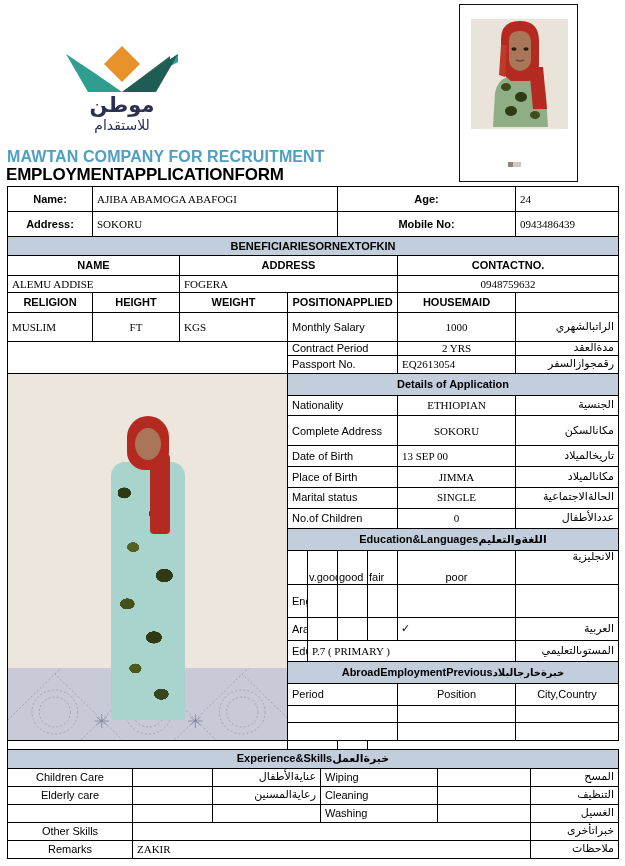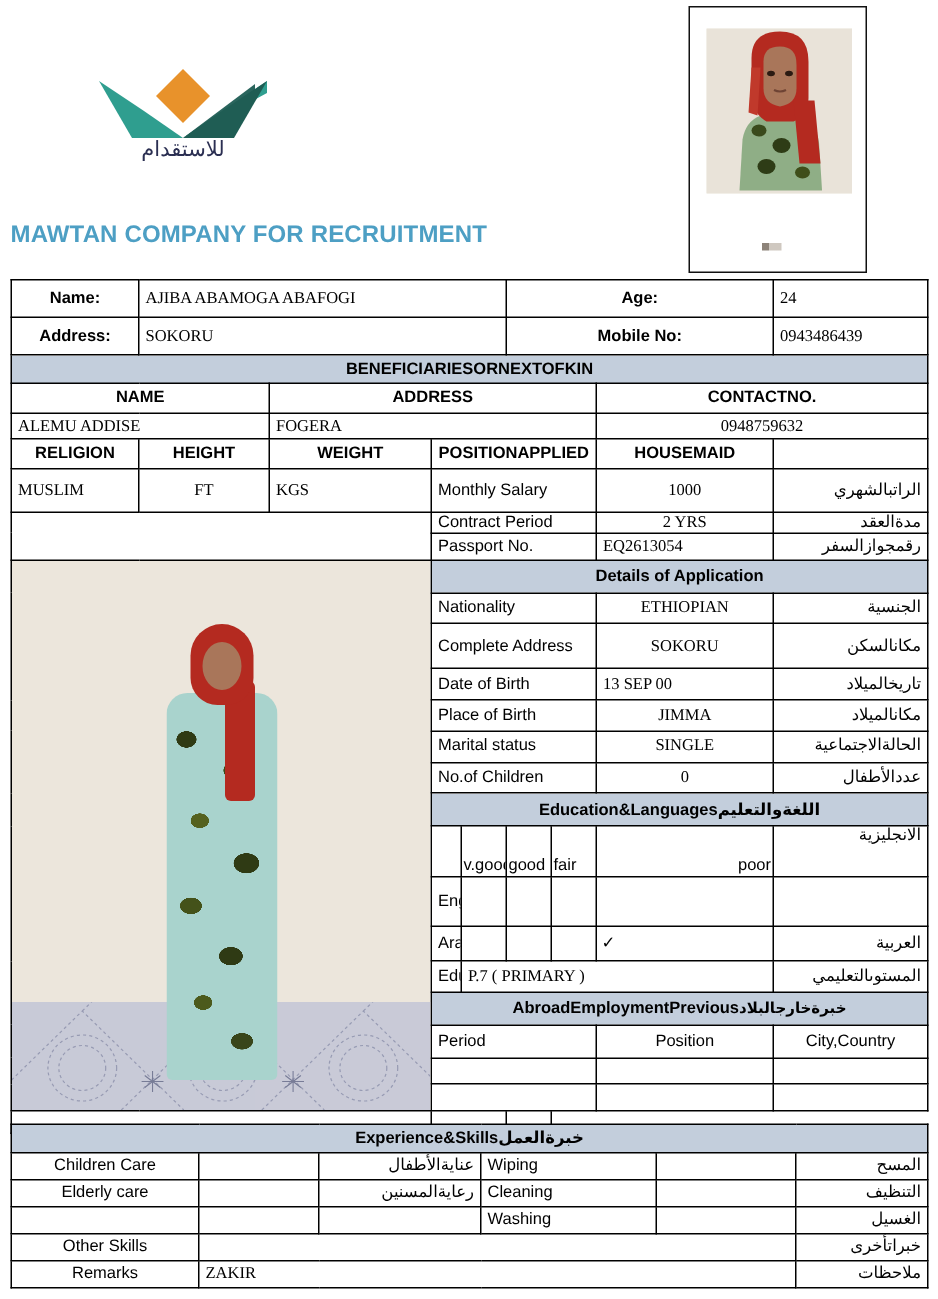--- a/index.html
+++ b/index.html
@@ -260,20 +260,21 @@
       <svg class="logo-chevron" viewBox="0 0 112 40">
         <path d="M0 2 L56 40 L112 2 L112 10 L56 40 Z" fill="#2f9e8f"></path>
         <path d="M8 4 L56 40 L104 4 L104 12 L56 40 Z" fill="#1f5d54" opacity="0.95"></path>
         <path d="M0 2 L30 22 L56 40 L22 40 Z" fill="#2f9e8f"></path>
         <path d="M112 2 L82 22 L56 40 L90 40 Z" fill="#1f5d54"></path>
       </svg>
       <svg class="logo-diamond" viewBox="0 0 40 40">
         <polygon points="20,2 38,20 20,38 2,20" fill="#e8922b"></polygon>
       </svg>
     </div>
+    <div class="logo-ar1">موطن</div>
     <div class="logo-ar2">للاستقدام</div>
   </div>
 
   <div class="photo-frame">
     <div class="photo-inner">
       <svg viewBox="0 0 97 110" width="97" height="110">
         <rect width="97" height="110" fill="#e9e3d9"></rect>
         <path d="M22 108 L24 74 Q26 62 36 58 L62 58 Q73 63 75 76 L77 108 Z" fill="#8fae86"></path>
         <g>
           <ellipse cx="35" cy="68" rx="5" ry="4" fill="#3a4a1c"></ellipse>
@@ -288,20 +289,21 @@
         <ellipse cx="55" cy="30" rx="2.6" ry="1.8" fill="#2b1a12"></ellipse>
         <path d="M45 41 Q49 43 53 41" stroke="#6e4334" stroke-width="1.4" fill="none"></path>
         <path d="M58 48 L72 48 L76 90 L62 90 Z" fill="#b42a20"></path>
         <path d="M30 26 L36 26 L34 58 L28 56 Z" fill="#c0392b"></path>
       </svg>
     </div>
     <div class="photo-strip"></div>
   </div>
 
   <div class="company-name">MAWTAN COMPANY FOR RECRUITMENT</div>
+  <div class="form-title">EMPLOYMENTAPPLICATIONFORM</div>
 </div>
 
 <div class="outer">
   <table class="grid">
     <colgroup>
       <col style="width:85px">
       <col style="width:45px">
       <col style="width:42px">
       <col style="width:108px">
       <col style="width:20px">
@@ -448,21 +450,21 @@
       <td class="band" colspan="7" style="height:18px">
         <span>Education&amp;Languages</span><span class="ar" style="font-size:11px">اللغةوالتعليم</span>
       </td>
     </tr>
 
     <tr>
       <td rowspan="1" style="height:28px"></td>
       <td class="sm" style="text-align:left;padding:0 1px;vertical-align:bottom">v.good</td>
       <td class="sm" style="text-align:left;padding:0 1px;vertical-align:bottom">good</td>
       <td class="sm" style="text-align:left;padding:0 1px;vertical-align:bottom">fair</td>
-      <td class="sm" colspan="2" style="text-align:right;padding:0 1px;vertical-align:bottom">poor</td>
+      <td class="sm" colspan="2" style="text-align:center;padding:0 1px;vertical-align:bottom">poor</td>
       <td class="ar" style="vertical-align:top">الانجليزية</td>
     </tr>
 
     <tr>
       <td class="sm" style="height:28px">English</td>
       <td></td>
       <td></td>
       <td></td>
       <td colspan="2"></td>
       <td class="ar"></td>

